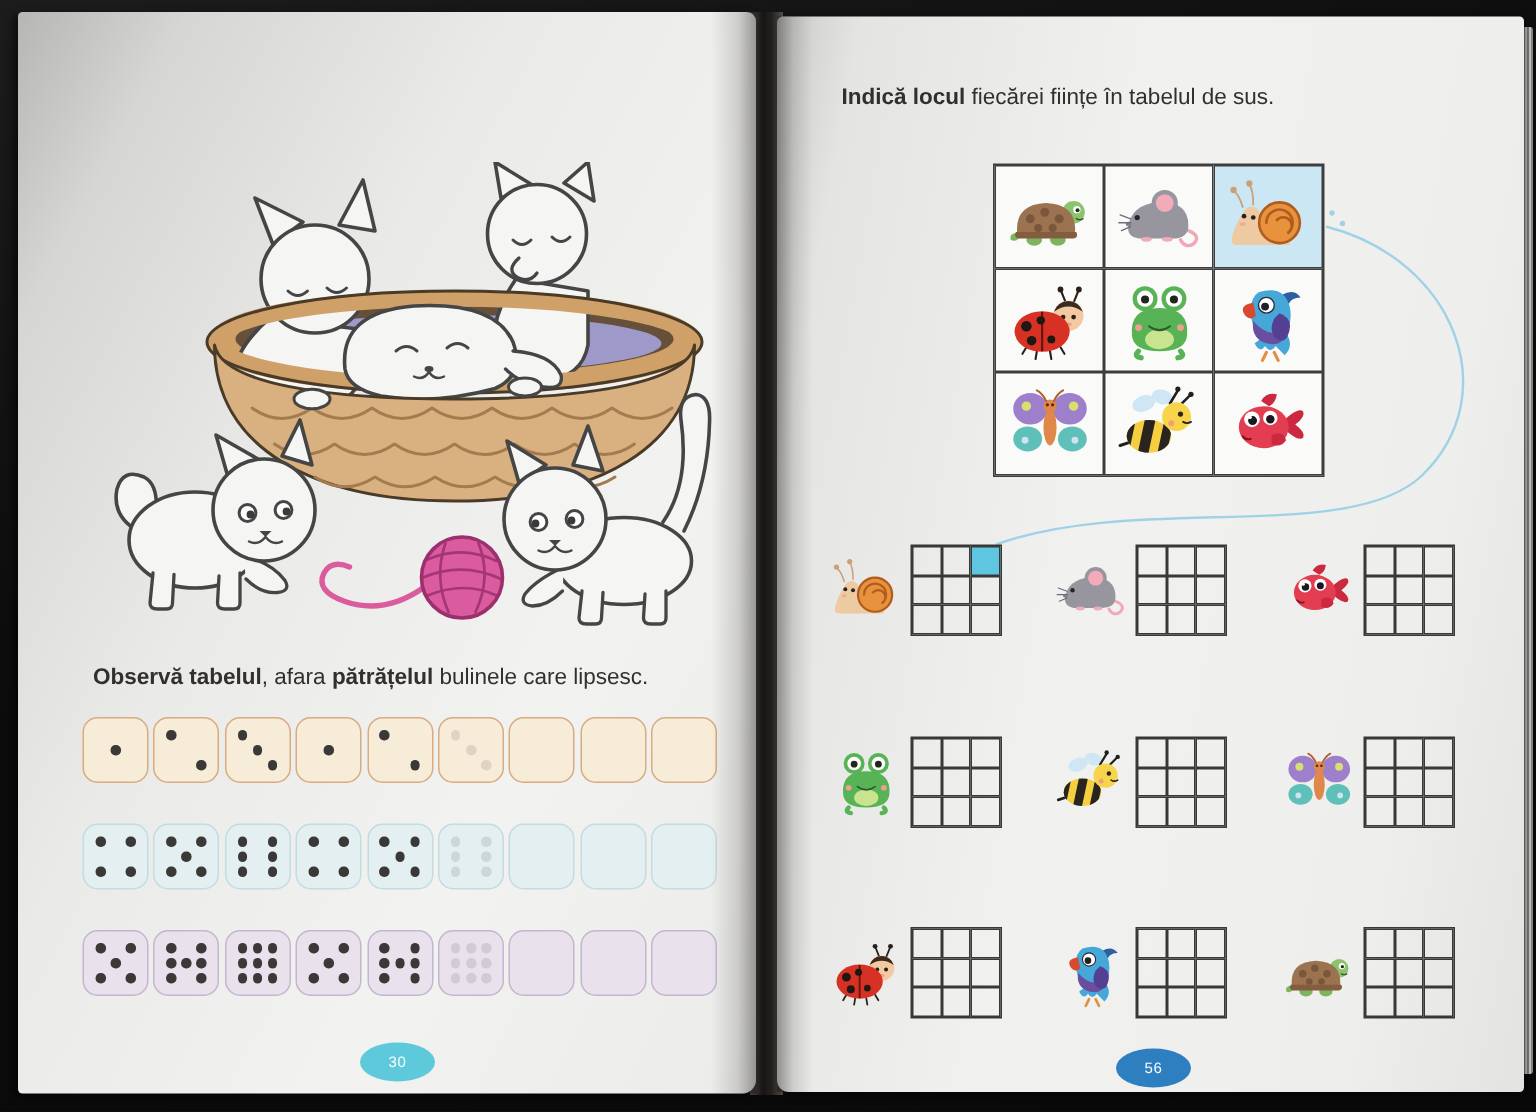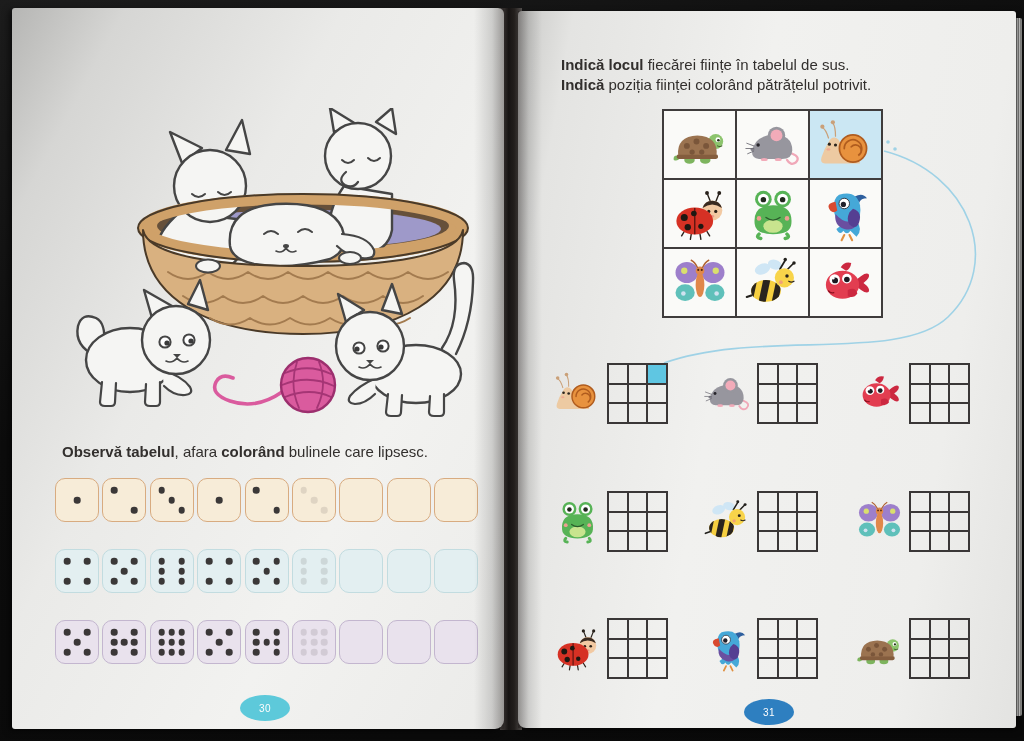--- a/index.html
+++ b/index.html
@@ -145,21 +145,21 @@
         <g fill="none" stroke="#9c2f6e" stroke-width="1.8" opacity=".85">
           <path d="M227,265 Q250,255 273,266"></path>
           <path d="M224,277 Q250,266 276,278"></path>
           <path d="M227,289 Q252,279 273,289"></path>
           <path d="M239,254 Q231,277 241,300"></path>
           <path d="M261,254 Q270,277 259,300"></path>
         </g>
       </g>
     </svg>
 
-    <div class="instr2 rich"><span class="b">Observă tabelul</span><span>, afara </span><span class="b">colorând</span><span> bulinele care lipsesc.</span></div>
+    <div class="instr2 rich"><span class="b">Observă tabelul</span><span>, afara </span><span class="b">pătrățelul</span><span> bulinele care lipsesc.</span></div>
     <div class="dice-wrap" id="dice-wrap">
         <div class="dice-row">
           <div class="die" style="background: rgb(247, 236, 216); border-color: rgb(216, 171, 128);">
             <div class="dot" style="left: 50%; top: 50%; background: rgb(59, 56, 56);"></div>
           </div>
           <div class="die" style="background: rgb(247, 236, 216); border-color: rgb(216, 171, 128);">
             <div class="dot" style="left: 26%; top: 26%; background: rgb(59, 56, 56);"></div>
             <div class="dot" style="left: 74%; top: 74%; background: rgb(59, 56, 56);"></div>
           </div>
           <div class="die" style="background: rgb(247, 236, 216); border-color: rgb(216, 171, 128);">
@@ -289,21 +289,20 @@
           <div class="die" style="background: rgb(233, 226, 237); border-color: rgb(195, 182, 207);"></div>
           <div class="die" style="background: rgb(233, 226, 237); border-color: rgb(195, 182, 207);"></div>
         </div>
       </div>
     <div class="badge badge-left" id="badge-left" style="background: rgb(93, 201, 218);">30</div>
   </div>
 
   <div class="page page-right">
     <div class="r-instr">
       <div class="rich"><span class="b">Indică locul</span><span> fiecărei ființe în tabelul de sus.</span></div>
-      <div class="rich"><span class="b">Indică</span><span> poziția ființei colorând pătrățelul potrivit.</span></div>
     </div>
 
     <div class="animal-table" id="animal-table" style="border-color: rgb(63, 60, 60);">
         <div class="tcell" style="border-color: rgb(63, 60, 60);">
           <span class="animal-wrap">
             <svg viewBox="0 0 64 64">
               <ellipse cx="20" cy="49" rx="6" ry="4.5" fill="#7db45e"></ellipse>
               <ellipse cx="38" cy="49" rx="6" ry="4.5" fill="#7db45e"></ellipse>
               <path d="M6,44 q-5,0 -4,5 q4,2 7,-2 z" fill="#7db45e"></path>
               <circle cx="50" cy="28" r="8.5" fill="#8cc46d"></circle>
@@ -760,15 +759,15 @@
             <div class="ex-cell"></div>
             <div class="ex-cell"></div>
             <div class="ex-cell"></div>
             <div class="ex-cell"></div>
             <div class="ex-cell"></div>
             <div class="ex-cell"></div>
             <div class="ex-cell"></div>
           </div>
         </div>
       </div>
-    <div class="badge badge-right" id="badge-right" style="background: rgb(46, 127, 192);">31</div>
+    <div class="badge badge-right" id="badge-right" style="background: rgb(46, 127, 192);">56</div>
   </div>
 </div>
 
 </body></html>

